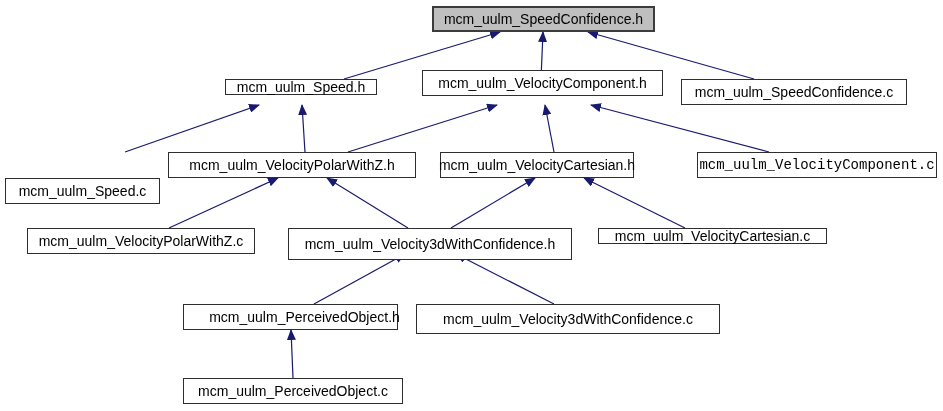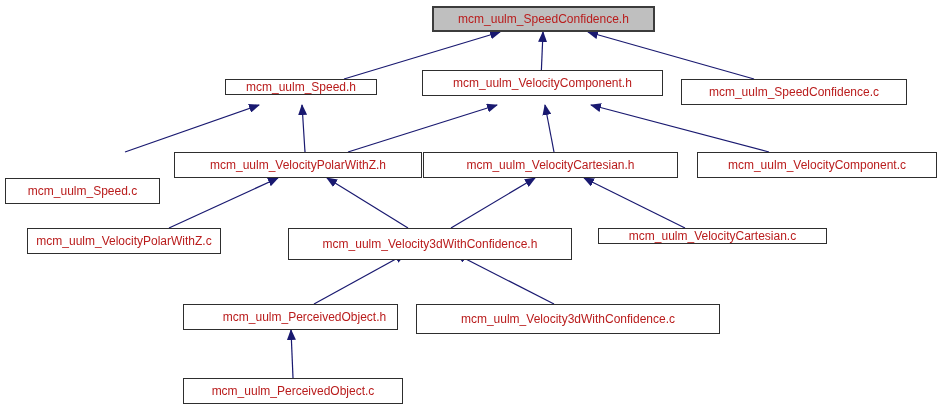--- a/index.html
+++ b/index.html
@@ -24,22 +24,22 @@
   }
   #edge-layer line {
     stroke: var(--edge-color, #191970);
     stroke-width: 1.2;
   }
   .node {
     position: absolute;
     box-sizing: border-box;
     background: #ffffff;
     border: 1px solid #2e2e2e;
-    color: #b91c1c;
-    font-size: 12px;
+    color: #000000;
+    font-size: 14px;
     line-height: 1;
     display: flex;
     align-items: center;
     justify-content: center;
     white-space: nowrap;
     cursor: pointer;
     text-align: right;
   }
   .node.current {
     background: #bfbfbf;
@@ -72,23 +72,23 @@
       <line x1="314" y1="304" x2="405" y2="254" marker-end="url(#arrowhead)"></line>
       <line x1="554" y1="304" x2="456" y2="254" marker-end="url(#arrowhead)"></line>
       <line x1="293" y1="378" x2="291" y2="330" marker-end="url(#arrowhead)"></line>
     </svg>
   <div id="nodes">
       <div class="node current" style="left: 432px; top: 6px; width: 223px; height: 26px;">mcm_uulm_SpeedConfidence.h</div>
       <div class="node" style="left: 225px; top: 79px; width: 152px; height: 16px;">mcm_uulm_Speed.h</div>
       <div class="node" style="left: 422px; top: 70px; width: 241px; height: 26px;">mcm_uulm_VelocityComponent.h</div>
       <div class="node" style="left: 681px; top: 79px; width: 226px; height: 26px;">mcm_uulm_SpeedConfidence.c</div>
       <div class="node" style="left: 5px; top: 152px; width: 155px; height: 26px; margin-top: 26px;">mcm_uulm_Speed.c</div>
-      <div class="node" style="left: 174px; top: 152px; width: 248px; height: 26px;">mcm_uulm_VelocityPolarWithZ.h</div>
-      <div class="node" style="left: 423px; top: 152px; width: 255px; height: 26px;">mcm_uulm_VelocityCartesian.h</div>
-      <div class="node" style="left: 697px; top: 152px; width: 240px; height: 26px;">mcm_uulm_VelocityComponent.c</div>
-      <div class="node" style="left: 27px; top: 228px; width: 194px; height: 26px;">mcm_uulm_VelocityPolarWithZ.c</div>
+      <div class="node" style="left: 168px; top: 152px; width: 248px; height: 26px;">mcm_uulm_VelocityPolarWithZ.h</div>
+      <div class="node" style="left: 440px; top: 152px; width: 194px; height: 26px;">mcm_uulm_VelocityCartesian.h</div>
+      <div class="node" style="left: 697px; top: 152px; width: 240px; height: 26px; font-family: Liberation Mono, monospace;">mcm_uulm_VelocityComponent.c</div>
+      <div class="node" style="left: 27px; top: 228px; width: 228px; height: 26px;">mcm_uulm_VelocityPolarWithZ.c</div>
       <div class="node" style="left: 288px; top: 228px; width: 284px; height: 32px;">mcm_uulm_Velocity3dWithConfidence.h</div>
       <div class="node" style="left: 598px; top: 228px; width: 229px; height: 16px;">mcm_uulm_VelocityCartesian.c</div>
       <div class="node" style="left: 183px; top: 304px; width: 215px; height: 26px; padding-left: 28px;">mcm_uulm_PerceivedObject.h</div>
       <div class="node" style="left: 416px; top: 304px; width: 304px; height: 30px;">mcm_uulm_Velocity3dWithConfidence.c</div>
       <div class="node" style="left: 183px; top: 378px; width: 220px; height: 26px;">mcm_uulm_PerceivedObject.c</div>
     </div>
 </div>
 
 </body></html>

